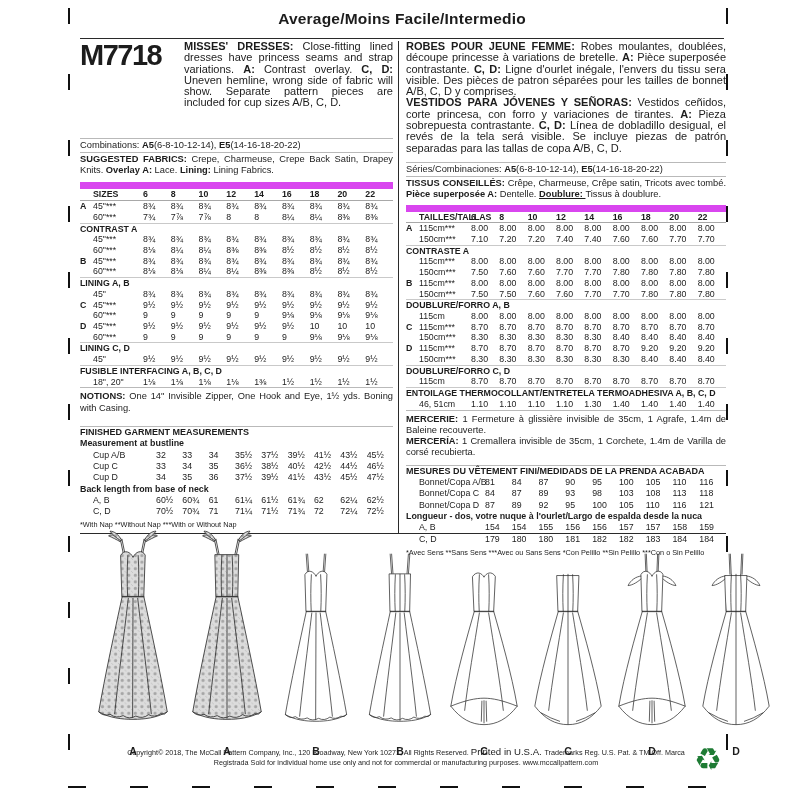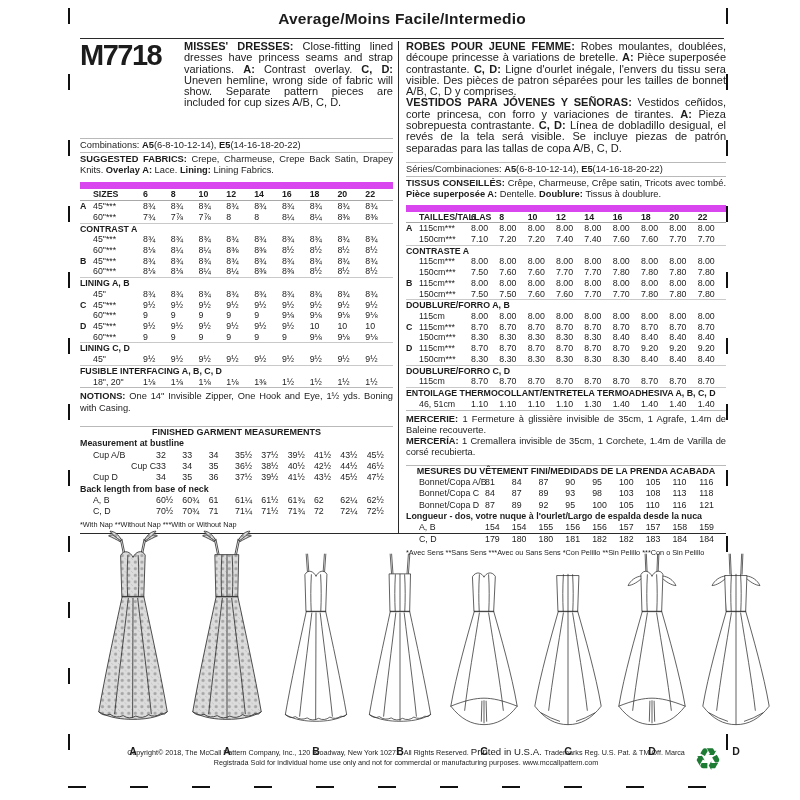--- a/index.html
+++ b/index.html
@@ -36,21 +36,21 @@
   .trow.sec{font-weight:700;border-top:1px solid #c9c9c9;}
   .lt{width:13px;flex:none;font-weight:700;}
   .lb{flex:none;}
   .v{flex:1;overflow:hidden;}
 
   .notions{font-size:9.3px;line-height:11.3px;margin-top:3px;text-align:justify;}
 
   .ftable{font-size:8.8px;margin-top:0;}
   .ftable .trow{line-height:11.3px;}
   .fblock{border-top:1px solid #b9b9b9;}
-  .ftitle{font-weight:700;font-size:9px;line-height:11.5px;text-align:center;}
+  .ftitle{font-weight:700;font-size:9px;line-height:11.5px;}
   .fsub{font-weight:700;font-size:8.9px;line-height:11.2px;}
   .footnote{font-size:7.3px;margin-top:3px;line-height:9px;}
 
   
   #rule-mid{position:absolute;top:533px;left:80px;right:74px;border-top:1.4px solid #2a2a2a;}
   #views{position:absolute;top:545px;left:82px;right:76px;height:212px;display:flex;justify-content:space-between;align-items:flex-end;padding:0 4px;}
   .dress-block{display:flex;flex-direction:column;align-items:center;}
   .dress-label{font-weight:700;font-size:10.5px;margin-top:5px;}
 
   
@@ -294,21 +294,21 @@
               <span class="v">34</span>
               <span class="v">35½</span>
               <span class="v">37½</span>
               <span class="v">39½</span>
               <span class="v">41½</span>
               <span class="v">43½</span>
               <span class="v">45½</span>
             </div>
             <div class="trow">
               <span class="lt"></span>
-              <span class="lb" style="width: 63px; text-align: right;">Cup C</span>
+              <span class="lb" style="width: 63px;">Cup C</span>
               <span class="v">33</span>
               <span class="v">34</span>
               <span class="v">35</span>
               <span class="v">36½</span>
               <span class="v">38½</span>
               <span class="v">40½</span>
               <span class="v">42½</span>
               <span class="v">44½</span>
               <span class="v">46½</span>
             </div>
@@ -357,21 +357,21 @@
           </div>
         <div class="footnote">*With Nap **Without Nap ***With or Without Nap</div>
       </div>
     </div>
 
     <div id="col-right">
       <div class="desc"><span style="font-weight: 700;">ROBES POUR JEUNE FEMME: </span><span>Robes moulantes, doublées, découpe princesse à variations de bretelle. </span><span style="font-weight: 700;">A: </span><span>Pièce superposée contrastante. </span><span style="font-weight: 700;">C, D: </span><span>Ligne d'ourlet inégale, l'envers du tissu sera visible. Des pièces de patron séparées pour les tailles de bonnet A/B, C, D y comprises.</span></div>
       <div class="desc"><span style="font-weight: 700;">VESTIDOS PARA JÓVENES Y SEÑORAS: </span><span>Vestidos ceñidos, corte princesa, con forro y variaciones de tirantes. </span><span style="font-weight: 700;">A: </span><span>Pieza sobrepuesta contrastante. </span><span style="font-weight: 700;">C, D: </span><span>Línea de dobladillo desigual, el revés de la tela será visible. Se incluye piezas de patrón separadas para las tallas de copa A/B, C, D.</span></div>
       <div style="height:8px"></div>
       <div class="rulebox"><span>Séries/Combinaciones: </span><span style="font-weight: 700;">A5</span><span>(6-8-10-12-14), </span><span style="font-weight: 700;">E5</span><span>(14-16-18-20-22)</span></div>
-      <div class="fabrics"><span style="font-weight: 700;">TISSUS CONSEILLÉS: </span><span>Crêpe, Charmeuse, Crêpe satin, Tricots avec tombé. </span><span style="font-weight: 700;">Pièce superposée A: </span><span>Dentelle. </span><span style="font-weight: 700;">Doublure: </span><span>Tissus à doublure.</span></div>
+      <div class="fabrics"><span style="font-weight: 700;">TISSUS CONSEILLÉS: </span><span>Crêpe, Charmeuse, Crêpe satin, Tricots avec tombé. </span><span style="font-weight: 700;">Pièce superposée A: </span><span>Dentelle. </span><span style="font-weight: 700; text-decoration: underline;">Doublure: </span><span>Tissus à doublure.</span></div>
       <div style="height:4px"></div>
       <div class="ytable">
           <div class="trow head">
             <span class="lt"></span>
             <span class="lb" style="width: 52px;">TAILLES/TALLAS</span>
             <span class="v">6</span>
             <span class="v">8</span>
             <span class="v">10</span>
             <span class="v">12</span>
             <span class="v">14</span>

